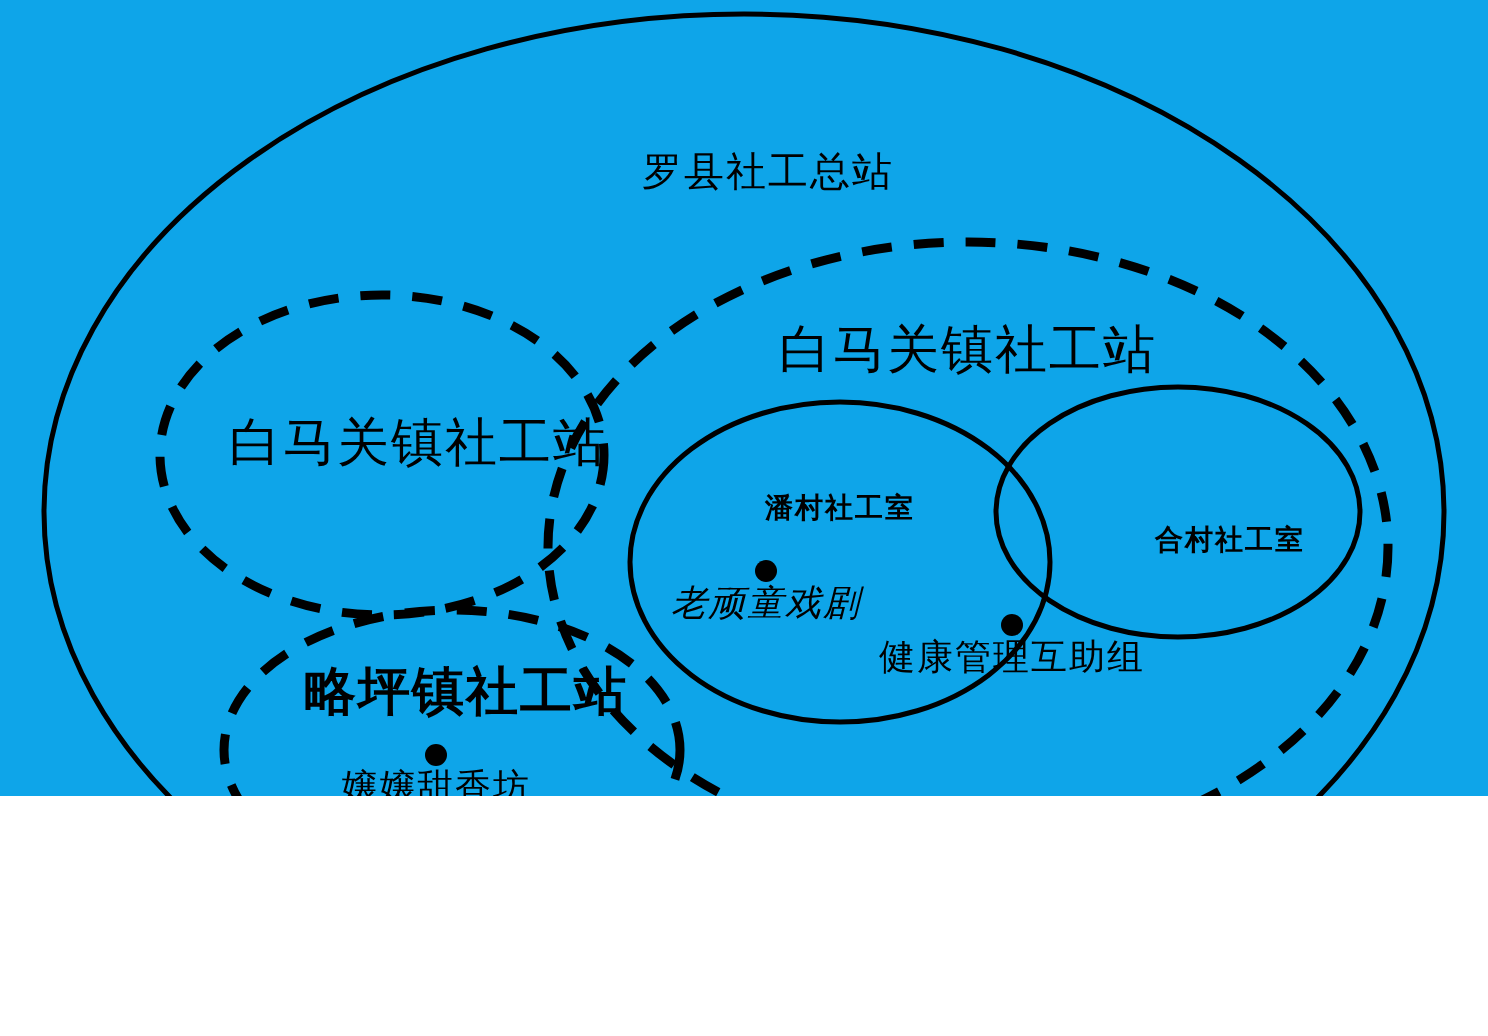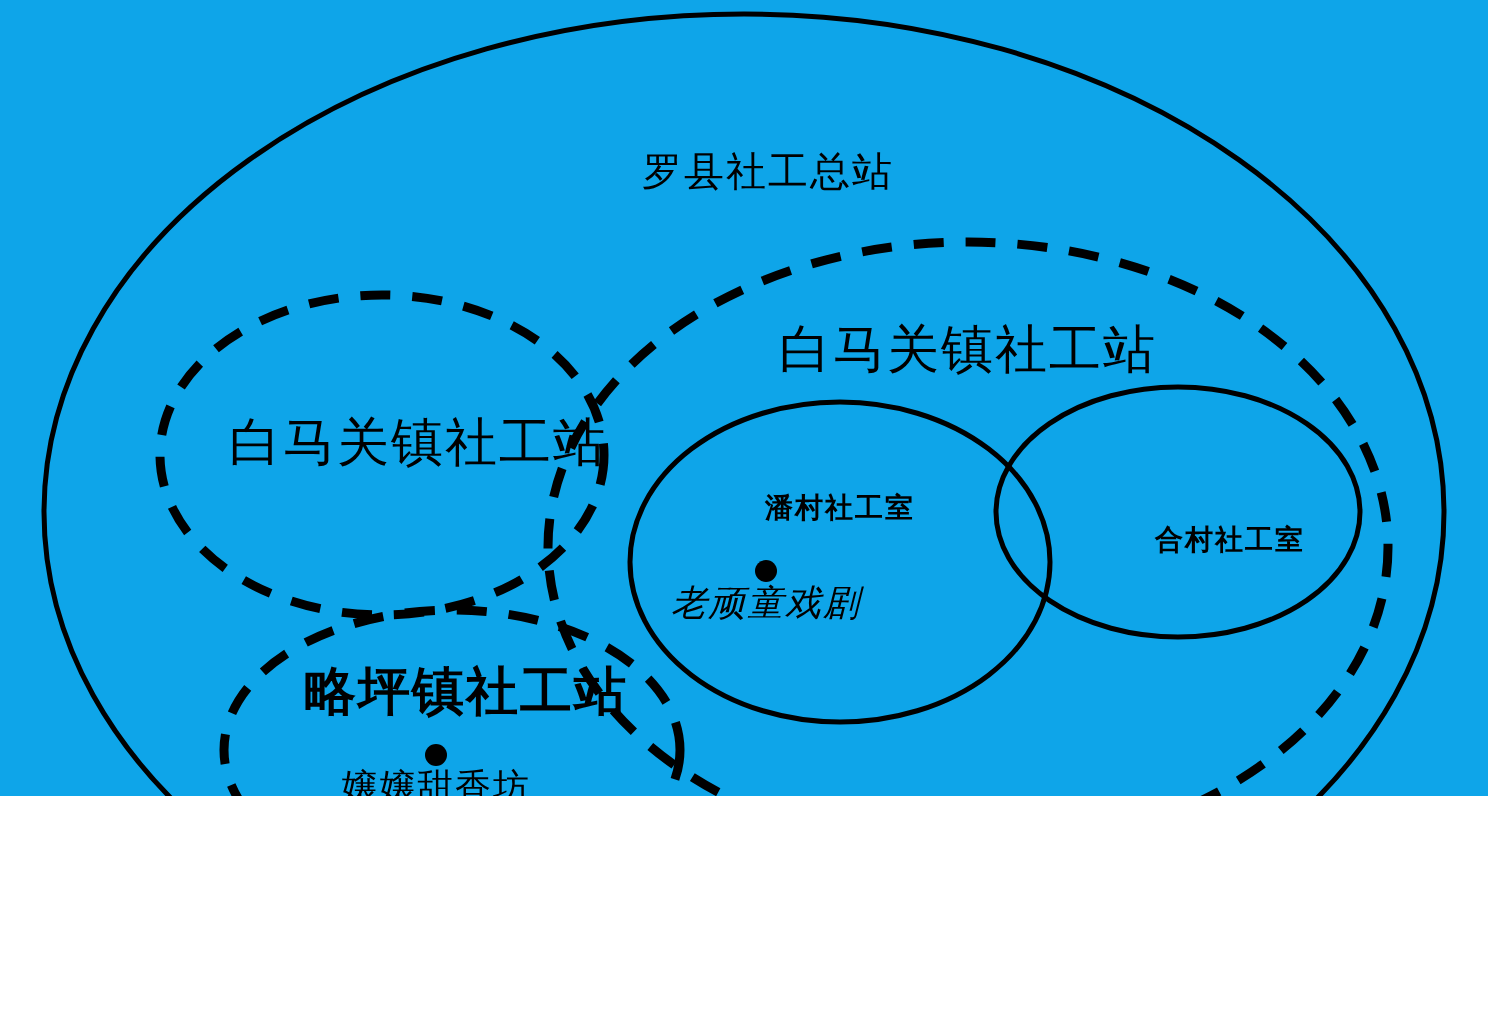--- a/index.html
+++ b/index.html
@@ -86,19 +86,23 @@
 
   <div class="label label-sm" style="left:840px; top:508px;">潘村社工室</div>
 
   <div class="label label-sm" style="left:1230px; top:512px;margin-top:28px;">合村社工室</div>
 
   <div class="node-group" style="left:766px; top:560px;font-style:italic;">
     <div class="node-dot"></div>
     <div class="node-text">老顽童戏剧</div>
   </div>
 
+  <div class="node-group" style="left:1012px; top:614px;">
+    <div class="node-dot"></div>
+    <div class="node-text">健康管理互助组</div>
+  </div>
 
   <div class="node-group" style="left:436px; top:744px;">
     <div class="node-dot"></div>
     <div class="node-text">嬢嬢甜香坊</div>
   </div>
 
 </div>
 
 </body></html>

